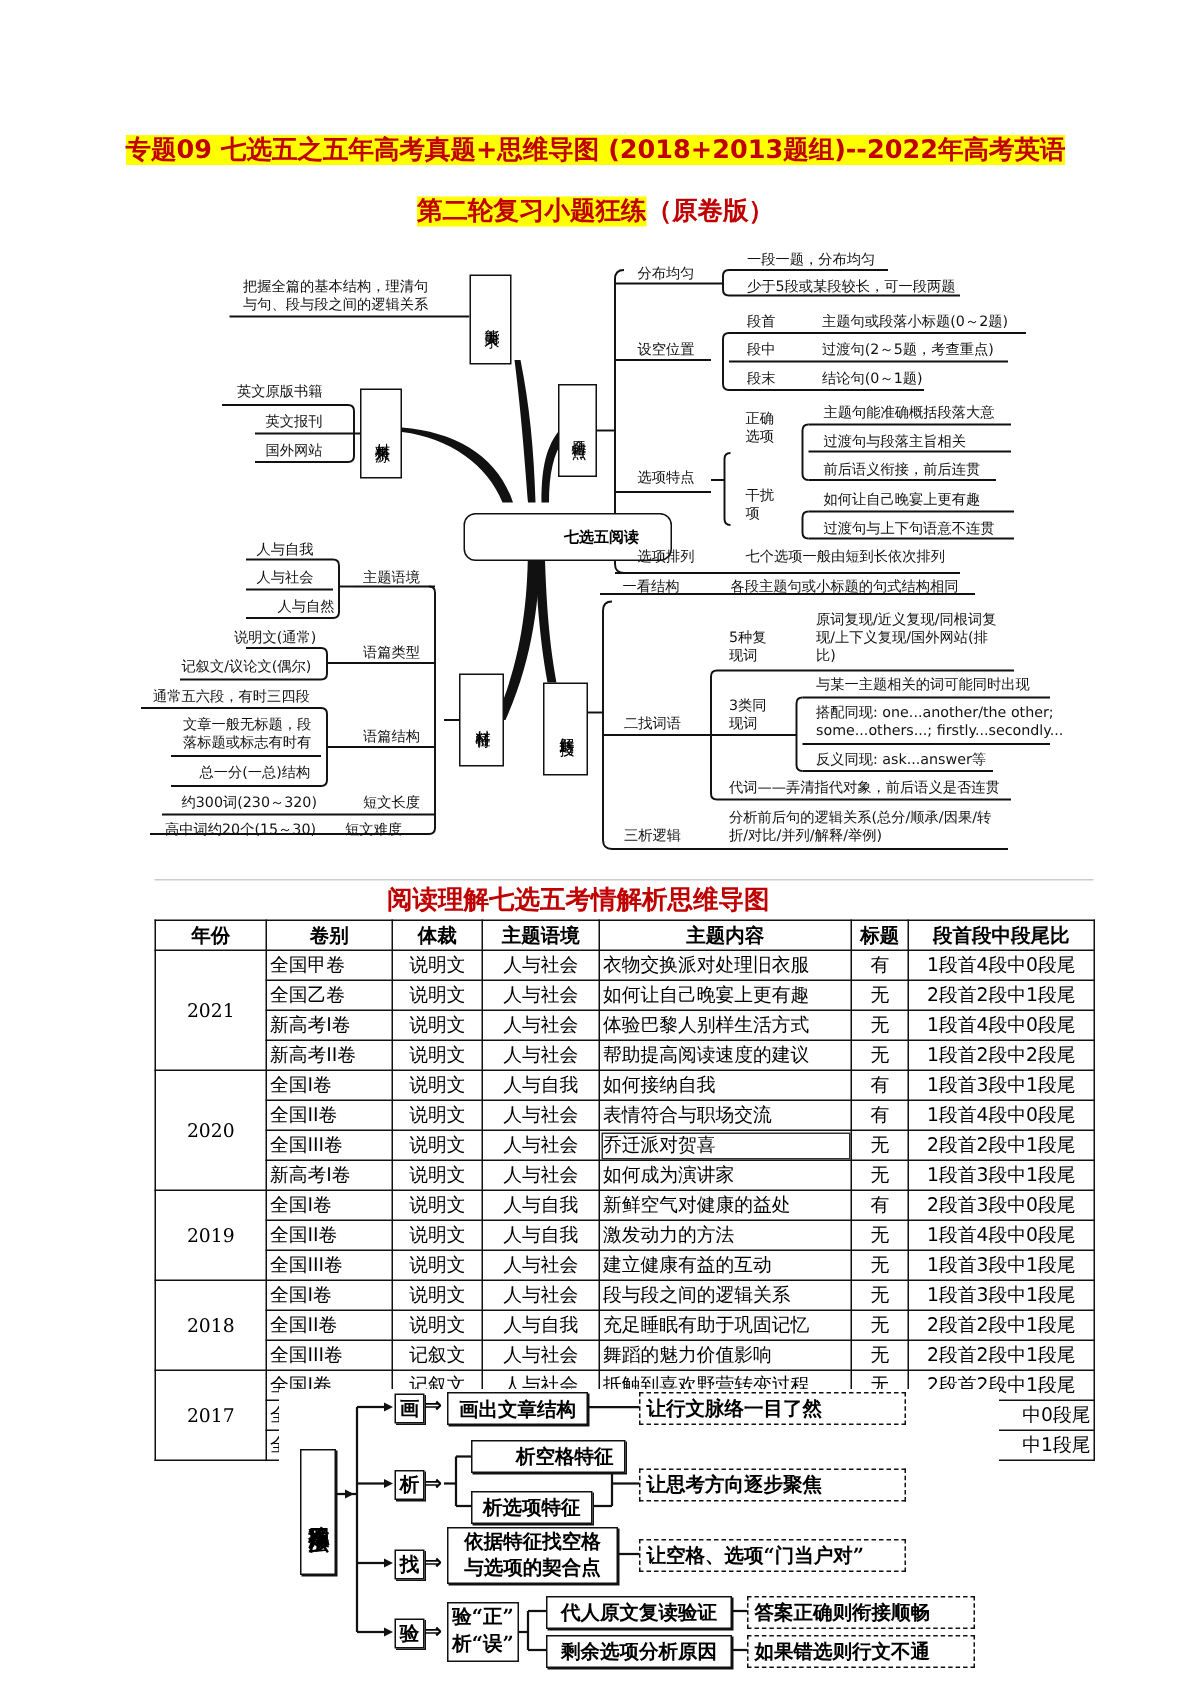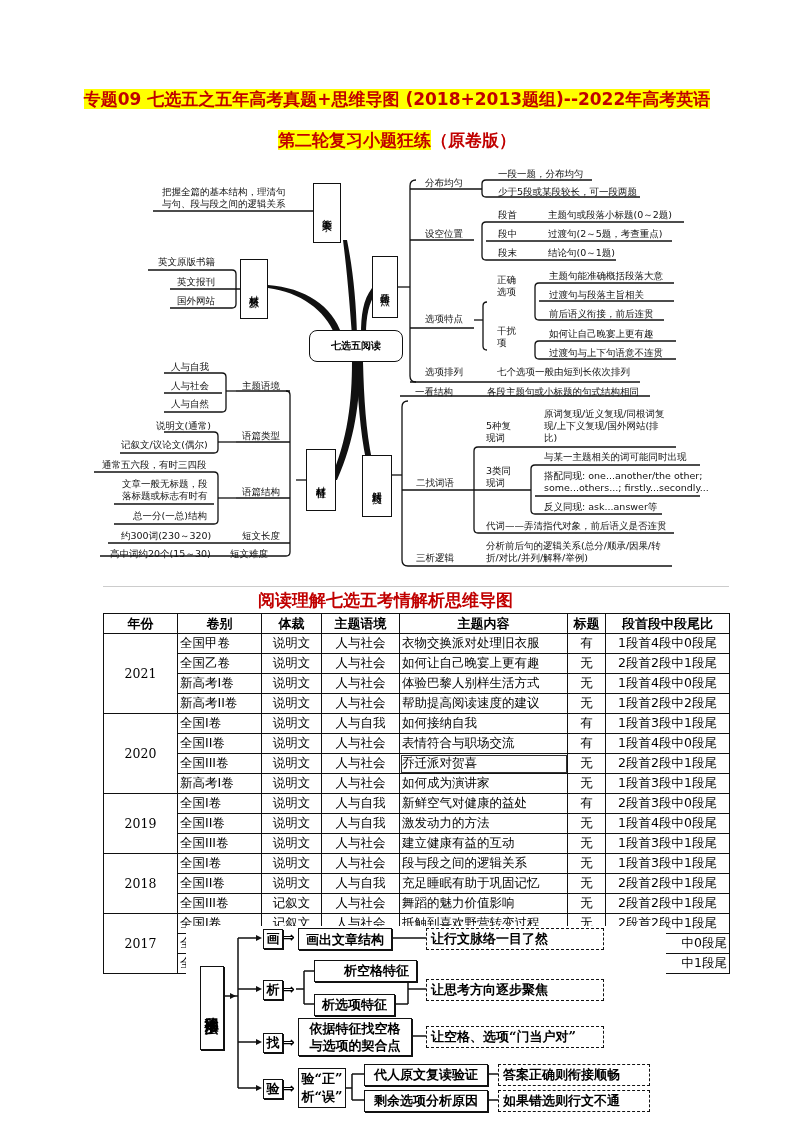--- a/index.html
+++ b/index.html
@@ -127,21 +127,21 @@
       <line x1="218" y1="442" x2="236" y2="442"></line>
 
       <line x1="94" y1="472" x2="214" y2="472"></line>
       <line x1="114" y1="504" x2="214" y2="504"></line>
       <line x1="114" y1="524" x2="214" y2="524"></line>
       <path d="M214,472 Q218,472 218,476 L218,520 Q218,524 214,524"></path>
       <line x1="218" y1="498" x2="236" y2="498"></line>
     </g>
   </svg>
 
-  <div class="center-box" style="left:309px;top:330px;width:92px;height:30px;">
+  <div class="center-box" style="left:309px;top:342px;width:92px;height:30px;padding-left:45px;">
     <span>七选五阅读</span>
   </div>
 
   <div class="vbox" style="left:313px;top:183px;width:26px;height:58px;">
     <span>能力要求</span>
   </div>
   <div class="mm-text" style="left:162px;top:186px;">把握全篇的基本结构，理清句</div>
   <div class="mm-text" style="left:162px;top:198px;">与句、段与段之间的逻辑关系</div>
 
   <div class="vbox" style="left:240px;top:259px;width:26px;height:58px;">
@@ -203,21 +203,21 @@
   <div class="mm-text" style="left:416px;top:552px;">三析逻辑</div>
   <div class="mm-text" style="left:486px;top:540px;">分析前后句的逻辑关系(总分/顺承/因果/转</div>
   <div class="mm-text" style="left:486px;top:552px;">折/对比/并列/解释/举例)</div>
 
   <div class="vbox" style="left:306px;top:449px;width:28px;height:60px;">
     <span>材料特征</span>
   </div>
   <div class="mm-text" style="left:242px;top:380px;">主题语境</div>
   <div class="mm-text" style="left:171px;top:361px;">人与自我</div>
   <div class="mm-text" style="left:171px;top:380px;">人与社会</div>
-  <div class="mm-text" style="left:171px;top:399px;font-family:Liberation Mono, monospace;">人与自然</div>
+  <div class="mm-text" style="left:185px;top:399px;">人与自然</div>
   <div class="mm-text" style="left:242px;top:430px;">语篇类型</div>
   <div class="mm-text" style="left:156px;top:420px;">说明文(通常)</div>
   <div class="mm-text" style="left:121px;top:439px;">记叙文/议论文(偶尔)</div>
   <div class="mm-text" style="left:242px;top:486px;">语篇结构</div>
   <div class="mm-text" style="left:102px;top:459px;">通常五六段，有时三四段</div>
   <div class="mm-text" style="left:122px;top:478px;">文章一般无标题，段</div>
   <div class="mm-text" style="left:122px;top:490px;">落标题或标志有时有</div>
   <div class="mm-text" style="left:133px;top:510px;">总一分(一总)结构</div>
   <div class="mm-text" style="left:242px;top:530px;font-family:Liberation Serif, serif;">短文长度</div>
   <div class="mm-text" style="left:121px;top:530px;">约300词(230～320)</div>

